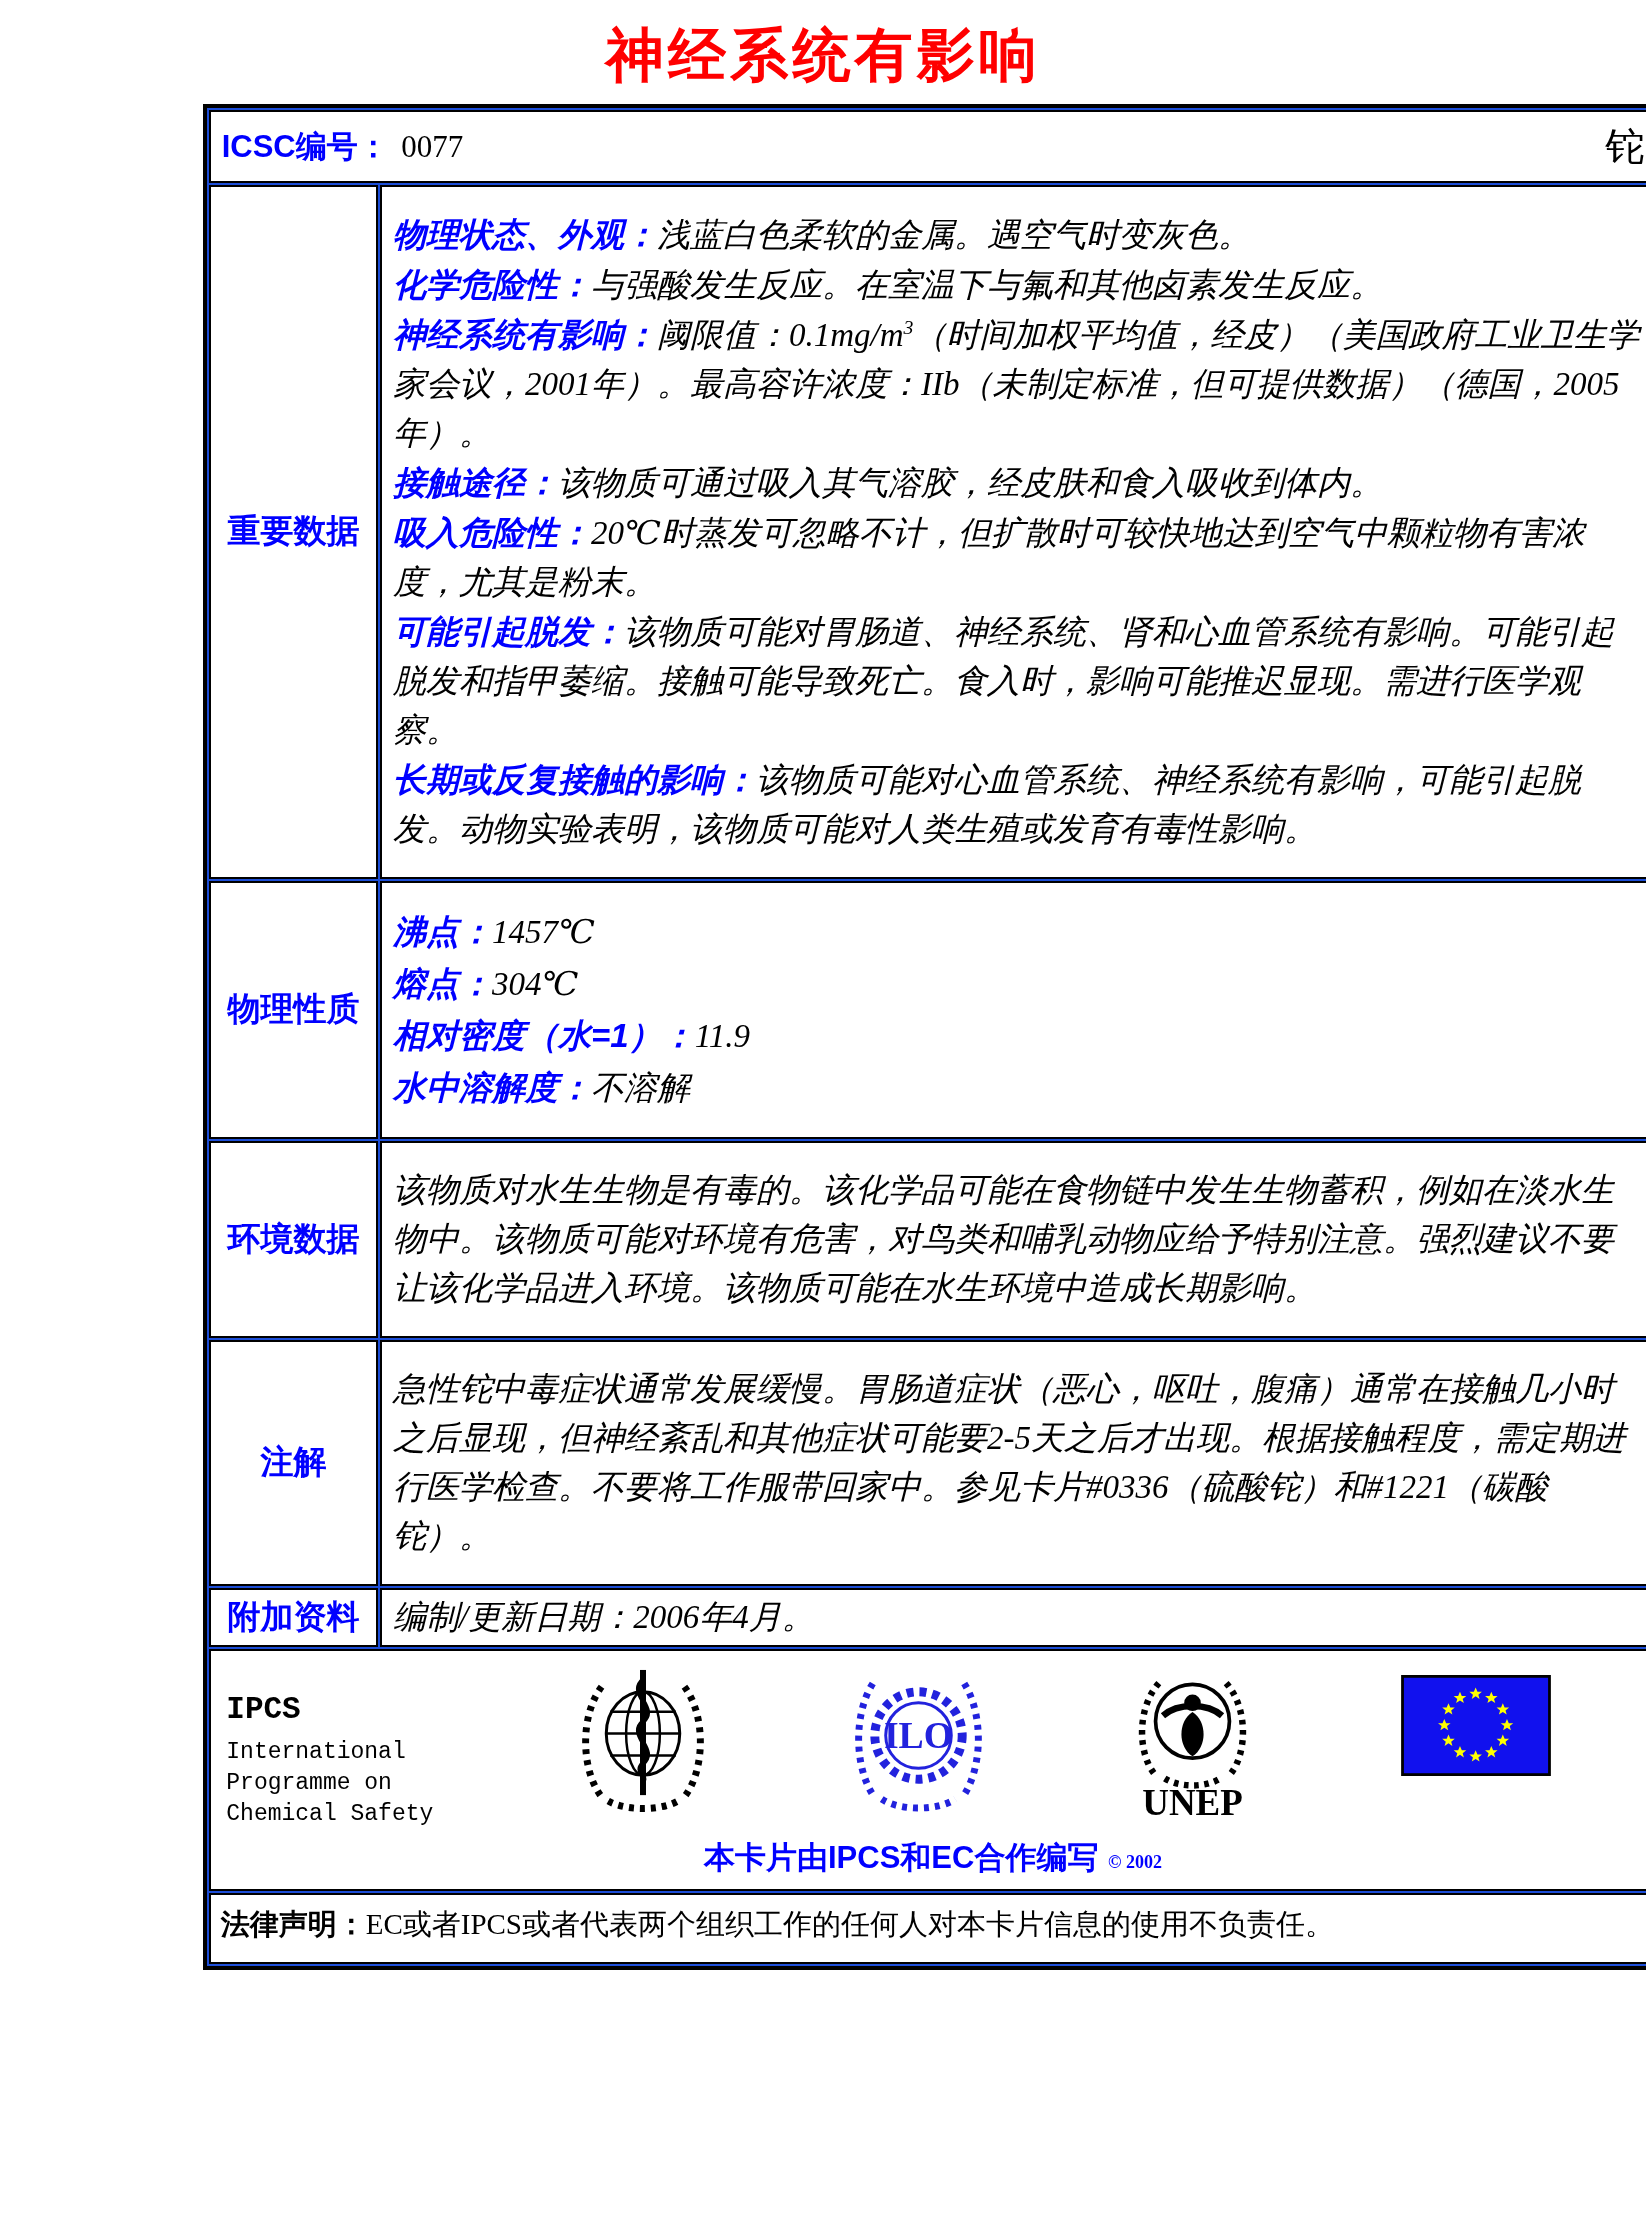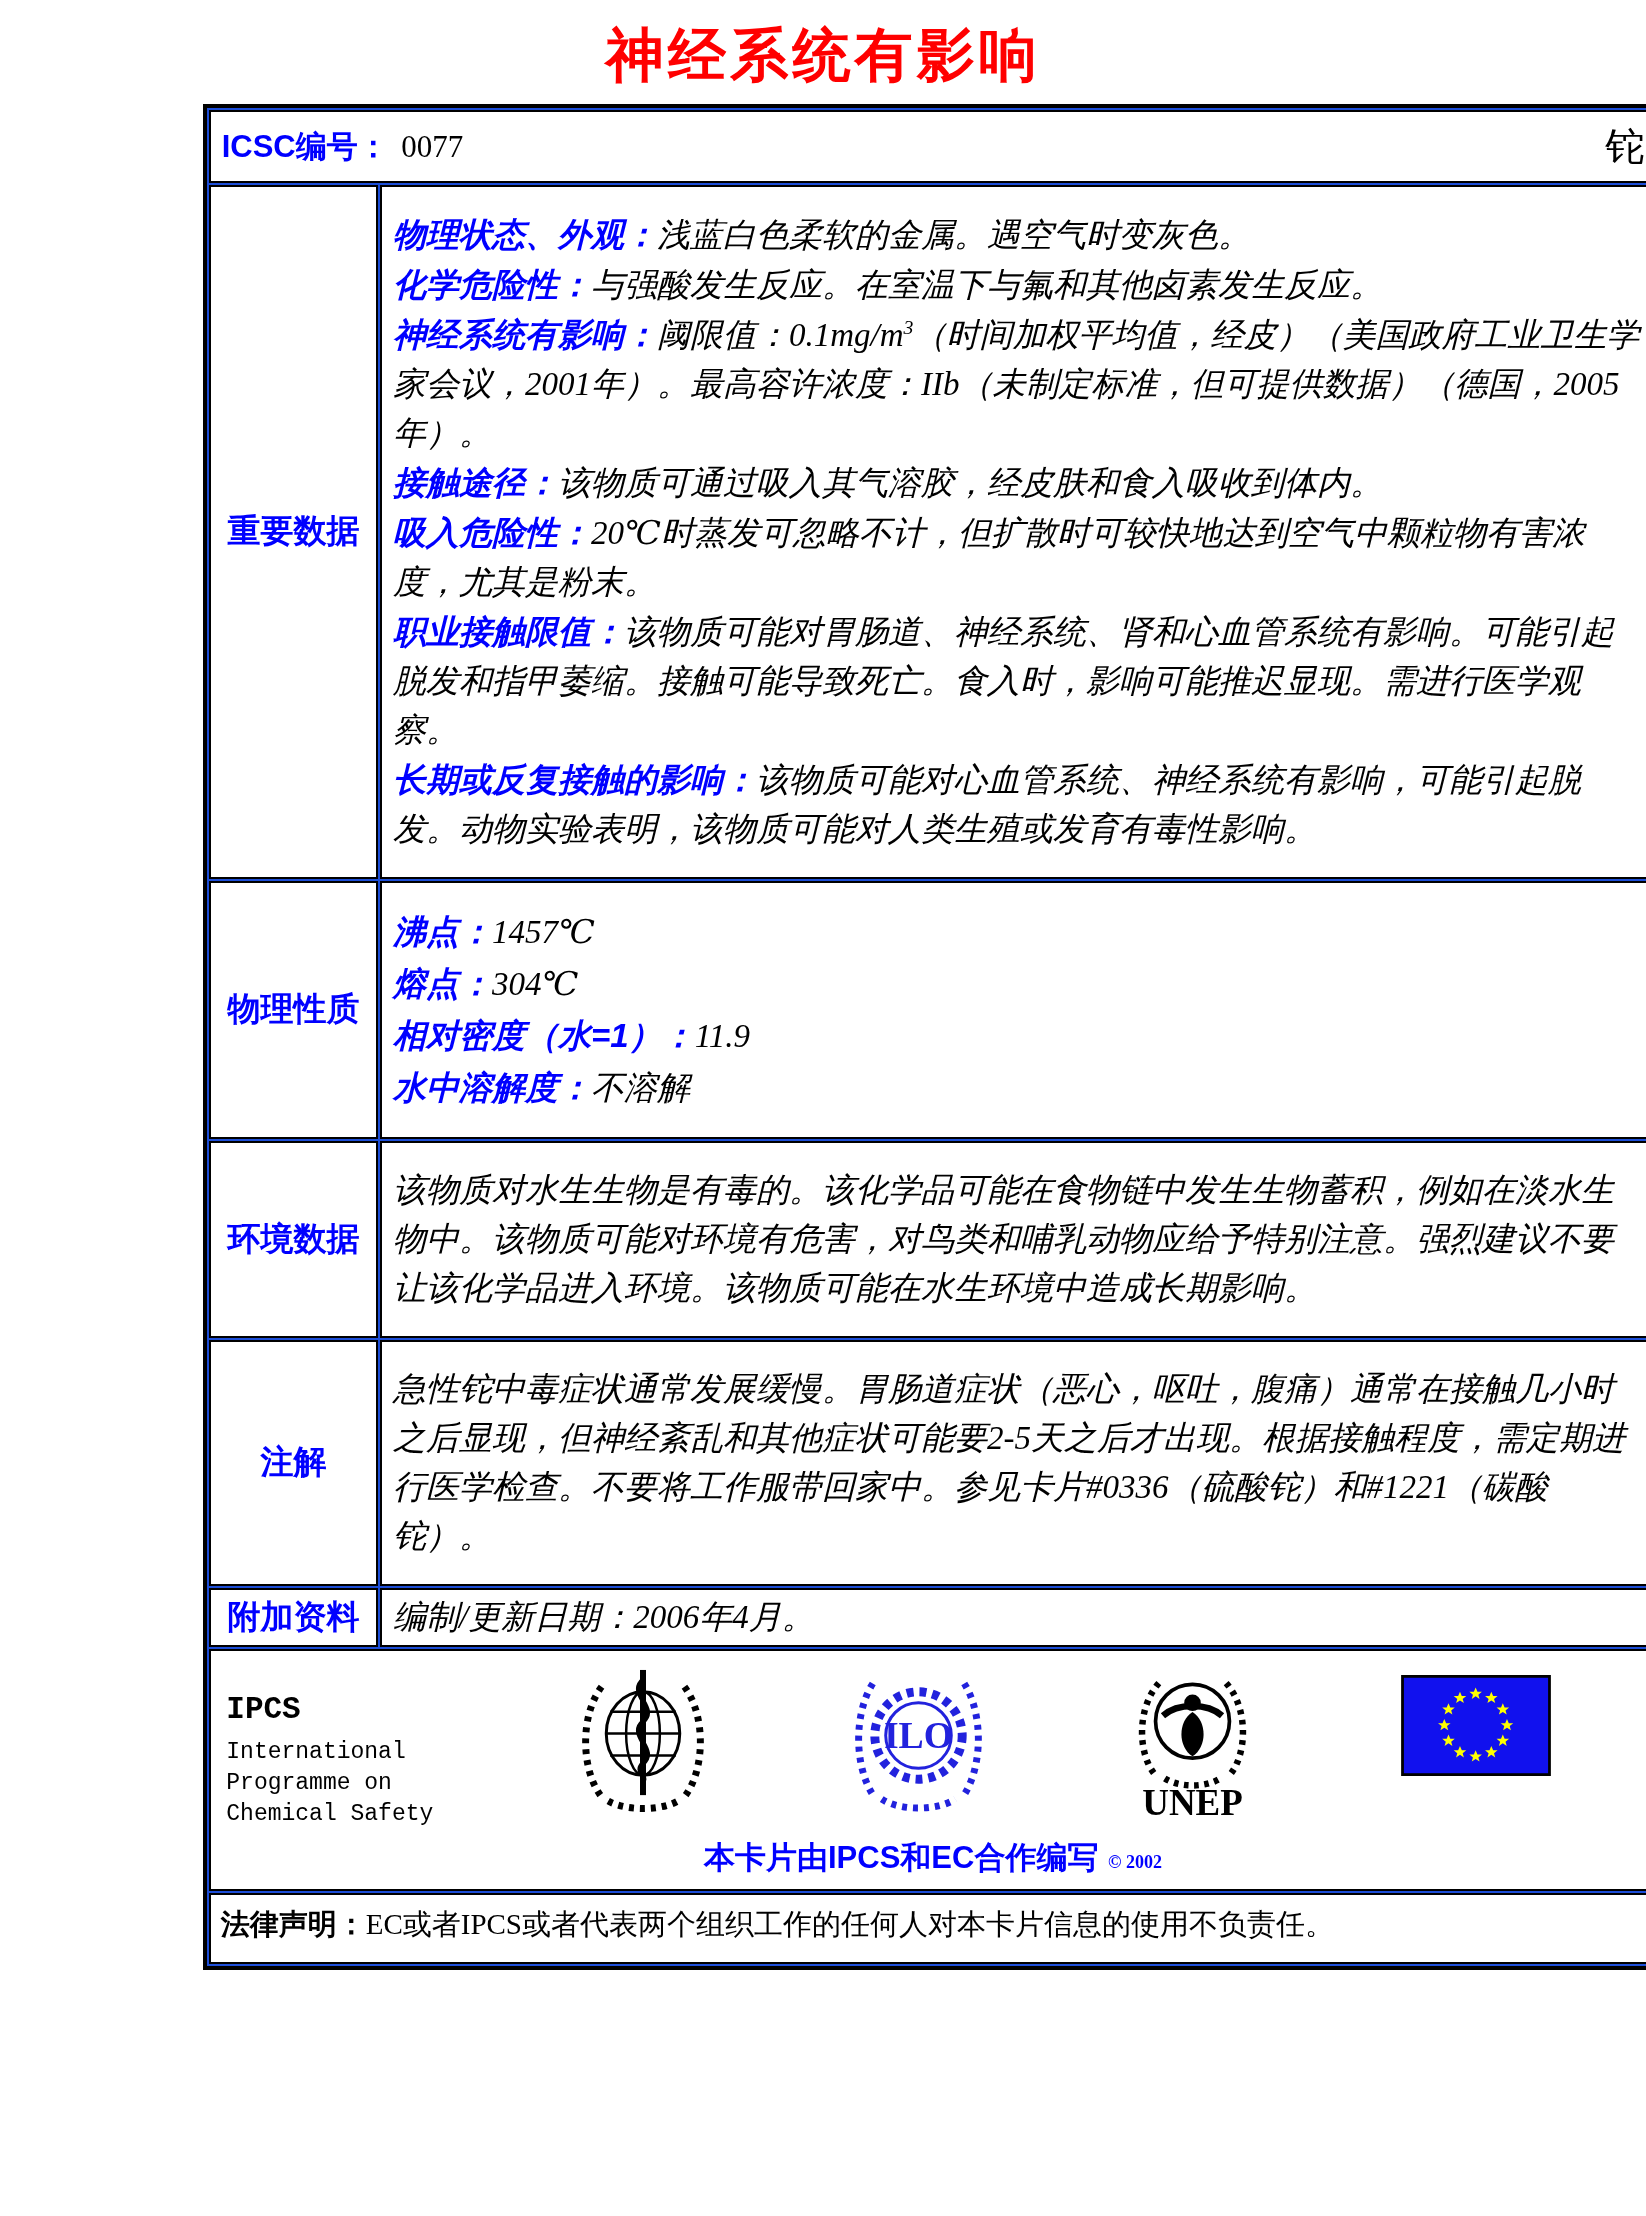--- a/index.html
+++ b/index.html
@@ -111,21 +111,21 @@
   </tr>
 
   <tr>
     <th class="sec">重要数据</th>
     <td class="content">
       <p class="item"><span class="lbl">物理状态、外观：</span><span>浅蓝白色柔软的金属。遇空气时变灰色。</span></p>
       <p class="item"><span class="lbl">化学危险性：</span><span>与强酸发生反应。在室温下与氟和其他卤素发生反应。</span></p>
       <p class="item"><span class="lbl">神经系统有影响：</span><span>阈限值：0.1mg/m</span><sup>3</sup><span>（时间加权平均值，经皮）（美国政府工业卫生学家会议，2001年）。最高容许浓度：IIb（未制定标准，但可提供数据）（德国，2005年）。</span></p>
       <p class="item"><span class="lbl">接触途径：</span><span>该物质可通过吸入其气溶胶，经皮肤和食入吸收到体内。</span></p>
       <p class="item"><span class="lbl">吸入危险性：</span><span>20℃时蒸发可忽略不计，但扩散时可较快地达到空气中颗粒物有害浓度，尤其是粉末。</span></p>
-      <p class="item"><span class="lbl">职业接触限值：</span><span>该物质可能对胃肠道、神经系统、肾和心血管系统有影响。可能引起脱发和指甲萎缩。接触可能导致死亡。食入时，影响可能推迟显现。需进行医学观察。</span></p>
+      <p class="item"><span class="lbl">可能引起脱发：</span><span>该物质可能对胃肠道、神经系统、肾和心血管系统有影响。可能引起脱发和指甲萎缩。接触可能导致死亡。食入时，影响可能推迟显现。需进行医学观察。</span></p>
       <p class="item"><span class="lbl">长期或反复接触的影响：</span><span>该物质可能对心血管系统、神经系统有影响，可能引起脱发。动物实验表明，该物质可能对人类生殖或发育有毒性影响。</span></p>
     </td>
   </tr>
 
   <tr>
     <th class="sec">物理性质</th>
     <td class="content" style="line-height:51px;">
       <div class="item"><span class="lbl">沸点：</span><span>1457℃</span></div>
       <div class="item"><span class="lbl">熔点：</span><span>304℃</span></div>
       <div class="item"><span class="lbl">相对密度（水=1）：</span><span>11.9</span></div>

